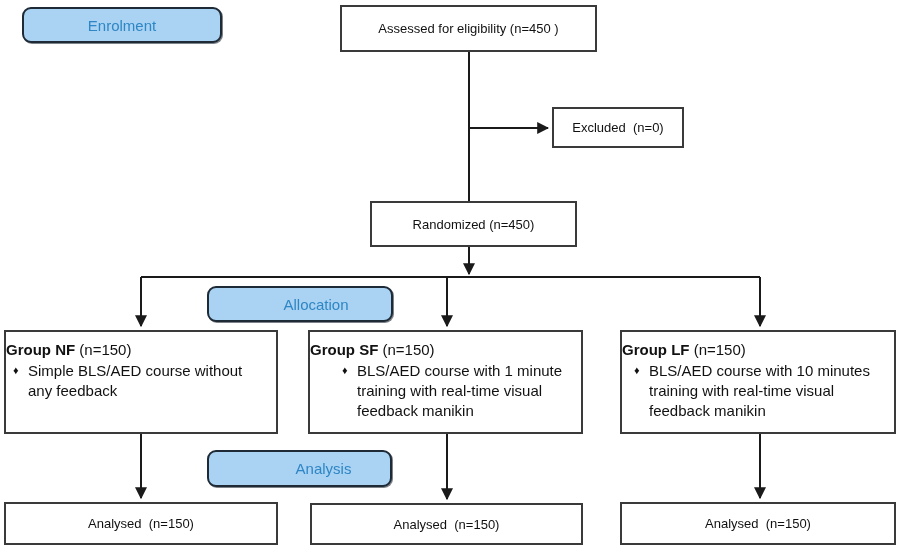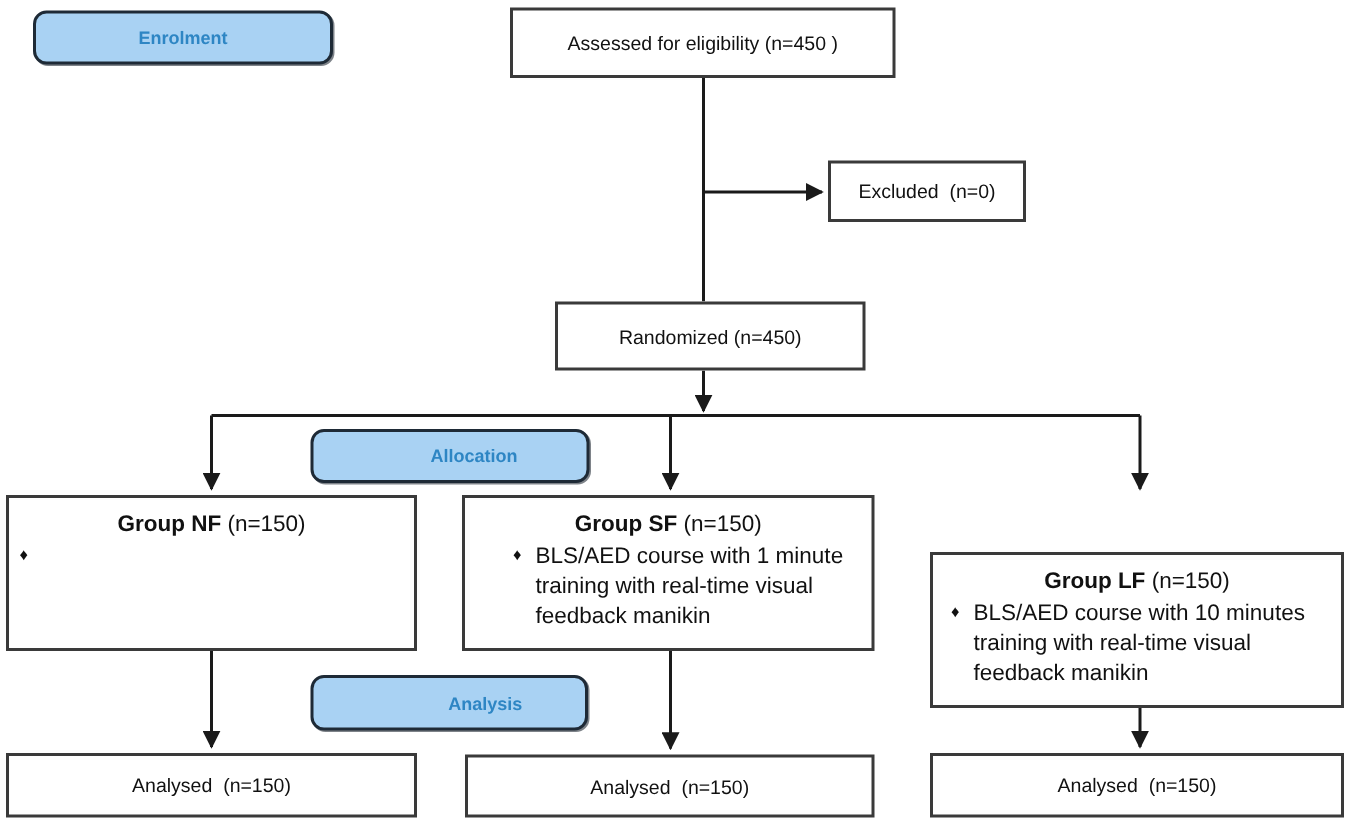--- a/index.html
+++ b/index.html
@@ -30,33 +30,32 @@
     white-space:pre-wrap;
     text-align:center;
   }
   .stage{
     position:absolute;
     background:var(--stage-fill);
     border:2px solid var(--stage-border);
     border-radius:9px;
     box-sizing:border-box;
     display:flex;align-items:center;justify-content:center;
-    font-size:12px;font-weight:bold;
+    font-size:15px;font-weight:normal;
     color:var(--stage-text);
     box-shadow:1px 1px 0 rgba(20,30,40,.55);
   }
   .group-box{
     position:absolute;
     background:#ffffff;
     border:2px solid var(--box-border);
     box-sizing:border-box;
     font-size:15px;
   }
   .group-title{
-    text-align:center;
     margin-top:9px;
     white-space:pre-wrap;
   }
   .group-title b{font-weight:bold;}
   .bullet-row{
     display:flex;
     padding:3px 6px 0 7px;
     line-height:1.33;
   }
   .bullet-glyph{
@@ -102,32 +101,33 @@
   <div class="stage" style="left:207px;top:450px;width:185px;height:37px;padding-left:48px;">Analysis</div>
 
   <div class="node" style="left:340px;top:5px;width:257px;height:47px;">Assessed for eligibility (n=450 )</div>
   <div class="node" style="left:552px;top:107px;width:132px;height:41px;">Excluded  (n=0)</div>
   <div class="node" style="left:370px;top:201px;width:207px;height:46px;">Randomized (n=450)</div>
 
   <div class="group-box" style="left:4px;top:330px;width:274px;height:104px;">
     <div class="group-title"><b>Group NF</b> <span>(n=150)</span></div>
     <div class="bullet-row">
       <span class="bullet-glyph">♦</span>
+      <span class="bullet-text" style="max-width:224px;">Simple BLS/AED course without any feedback</span>
     </div>
   </div>
 
   <div class="group-box" style="left:308px;top:330px;width:275px;height:104px;">
     <div class="group-title"><b>Group SF</b> <span>(n=150)</span></div>
     <div class="bullet-row" style="padding-left:32px;">
       <span class="bullet-glyph">♦</span>
       <span class="bullet-text" style="max-width:212px;">BLS/AED course with 1 minute training with real-time visual feedback manikin</span>
     </div>
   </div>
 
-  <div class="group-box" style="left:620px;top:330px;width:276px;height:104px;margin-top:38px;">
+  <div class="group-box" style="left:620px;top:330px;width:276px;height:104px;">
     <div class="group-title"><b>Group LF</b> <span>(n=150)</span></div>
     <div class="bullet-row" style="padding-left:12px;">
       <span class="bullet-glyph">♦</span>
       <span class="bullet-text" style="max-width:240px;">BLS/AED course with 10 minutes training with real-time visual feedback manikin</span>
     </div>
   </div>
 
   <div class="node" style="left:4px;top:502px;width:274px;height:43px;">Analysed  (n=150)</div>
   <div class="node" style="left:310px;top:503px;width:273px;height:42px;">Analysed  (n=150)</div>
   <div class="node" style="left:620px;top:502px;width:276px;height:43px;">Analysed  (n=150)</div>

